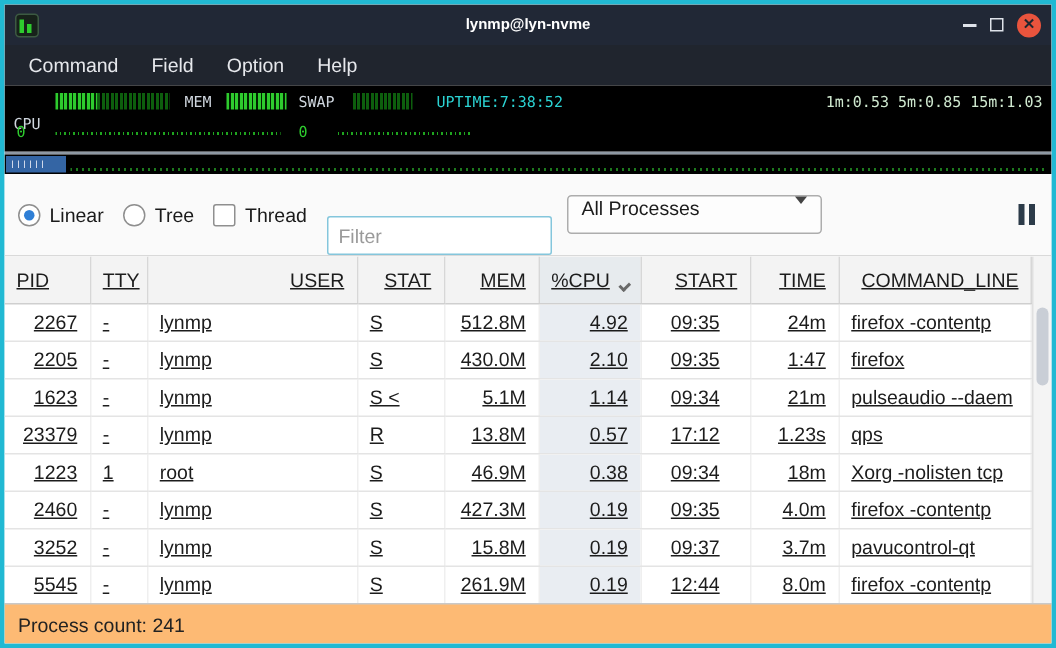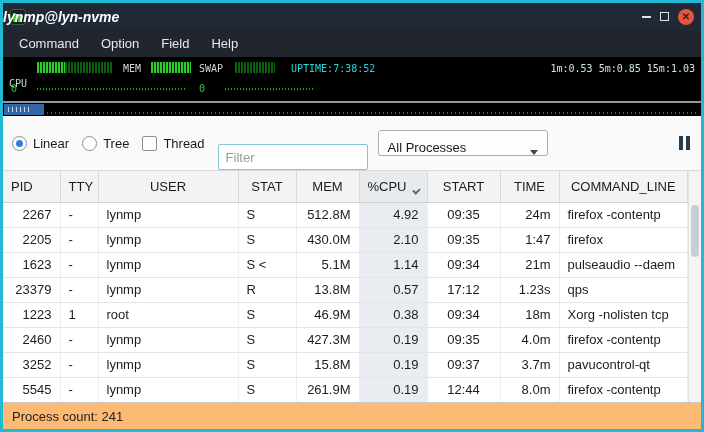--- a/index.html
+++ b/index.html
@@ -9,22 +9,22 @@
   .window { width:704px; height:432px; border:3px solid #21b9d3; background:#f5f5f5;
             display:flex; flex-direction:column; overflow:hidden; }
 
   
   .titlebar { flex:0 0 27px; background:#212836; position:relative;
               display:flex; align-items:center; padding:0 7px; }
   .app-icon { width:16px; height:16px; border-radius:3px; background:#17221a;
               border:1px solid #3c5a42; position:relative; }
   .app-icon::before { content:""; position:absolute; left:2px; bottom:2px; width:3px; height:9px; background:#2ecc2e; }
   .app-icon::after  { content:""; position:absolute; left:7px; bottom:2px; width:3px; height:6px; background:#2ecc2e; }
-  .title-text { position:absolute; left:0; right:0; color:#ffffff;
-                font-size:14px; font-weight:bold; pointer-events:none;font-style:italic; }
+  .title-text { position:absolute; left:0; right:0; text-align:center; color:#ffffff;
+                font-size:10px; font-weight:bold; pointer-events:none; }
   .win-btns { margin-left:auto; display:flex; align-items:center; gap:9px; }
   .btn-min { width:9px; height:2px; background:#dfe3ea; }
   .btn-max { width:9px; height:9px; border:1.5px solid #dfe3ea; }
   .btn-close { width:16px; height:16px; border-radius:50%; background:#e9543d;
                display:flex; align-items:center; justify-content:center;
                color:#20262e; font-size:10px; font-weight:bold; line-height:1; }
 
   
   .menubar { flex:0 0 27px; background:#20252e; display:flex; align-items:center; padding:0 5px; }
   .menu-item { color:#e6e8ec; font-size:13px; padding:5px 11px; cursor:default; }
@@ -59,33 +59,33 @@
   .controlsbar { flex:0 0 34px; background:#fafafa; border-bottom:1px solid #d9d9d9;
                  display:flex; align-items:center; padding:0 9px; }
   .ctrl { display:flex; align-items:center; gap:6px; margin-right:13px; font-size:13px; color:#1a1a1a; }
   .radio { width:15px; height:15px; border:1px solid #8f8f8f; border-radius:50%; background:#fff; position:relative; }
   .radio.checked::after { content:""; position:absolute; inset:3px; border-radius:50%; background:#2f7fd6; }
   .checkbox { width:15px; height:15px; border:1px solid #8f8f8f; border-radius:2px; background:#fff; }
   .filter-input { width:150px; height:26px; border:1px solid #84c6dc; border-radius:2px;
                   padding:0 7px; font-size:13px; font-family:"Liberation Sans",sans-serif; outline:none; background:#fff;margin-top:28px; }
   .filter-input::placeholder { color:#9a9a9a; }
   .combo { width:170px; height:26px; margin-left:10px; border:1px solid #adadad; border-radius:3px;
-           background:#fdfdfd; display:flex; align-items:flex-end; justify-content:space-between;
+           background:#fdfdfd; display:flex; align-items:flex-start; justify-content:space-between;
            padding:0 9px; font-size:13px; color:#1a1a1a; }
   .combo-arrow { width:0; height:0; border-left:4px solid transparent; border-right:4px solid transparent;
                  border-top:5px solid #444; }
   .pause-btn { margin-left:auto; display:flex; gap:3px; padding:4px 2px; }
   .pause-bar { width:4px; height:14px; background:#2c3b49; }
 
   
   .table-wrap { flex:1 1 auto; position:relative; background:#fff; overflow:hidden; }
   table { width:calc(100% - 13px); border-collapse:collapse; table-layout:fixed;
-          font-size:13px; color:#1c1c1c; }
+          font-size:13px; color:#1c1c1c;text-decoration:underline; }
   thead th { height:31px; background:#f3f3f3; border-right:1px solid #d7d7d7;
-             border-bottom:1px solid #cfcfcf; font-weight:normal; text-align:center;
+             border-bottom:1px solid #cfcfcf; font-weight:normal; text-align:right;
              padding:0 8px; white-space:nowrap; overflow:hidden; }
   tbody td { height:25px; border-bottom:1px solid #e4e4e4; border-right:1px solid #efefef;
              padding:0 8px; white-space:nowrap; overflow:hidden; }
   .col-pid  { text-align:right; }
   .col-mem, .col-cpu, .col-time { text-align:right; }
   .col-start { text-align:center; }
   td.col-cpu { background:#e9edf2; }
   th.col-cpu { background:#e7ebee; }
   .th-inner { display:flex; align-items:flex-end; justify-content:flex-end; }
   .sort-chevron { width:7px; height:7px; border-right:2px solid #6a6a6a; border-bottom:2px solid #6a6a6a;
@@ -109,22 +109,22 @@
     <div class="title-text">lynmp@lyn-nvme</div>
     <div class="win-btns">
       <div class="btn-min"></div>
       <div class="btn-max"></div>
       <div class="btn-close">✕</div>
     </div>
   </div>
 
   <div class="menubar">
     <div class="menu-item">Command</div>
+    <div class="menu-item">Field</div>
     <div class="menu-item">Option</div>
-    <div class="menu-item">Field</div>
     <div class="menu-item">Help</div>
   </div>
 
   <div class="meters">
     <span class="lbl" style="left:6px; top:21px;">CPU</span>
     <span class="bars bars-bright" style="left:34px; top:5px; width:28px;"></span>
     <span class="bars bars-dim" style="left:62px; top:5px; width:48px;"></span>
 
     <span class="lbl" style="left:120px; top:6px;">MEM</span>
     <span class="bars bars-bright" style="left:148px; top:5px; width:40px;"></span>

